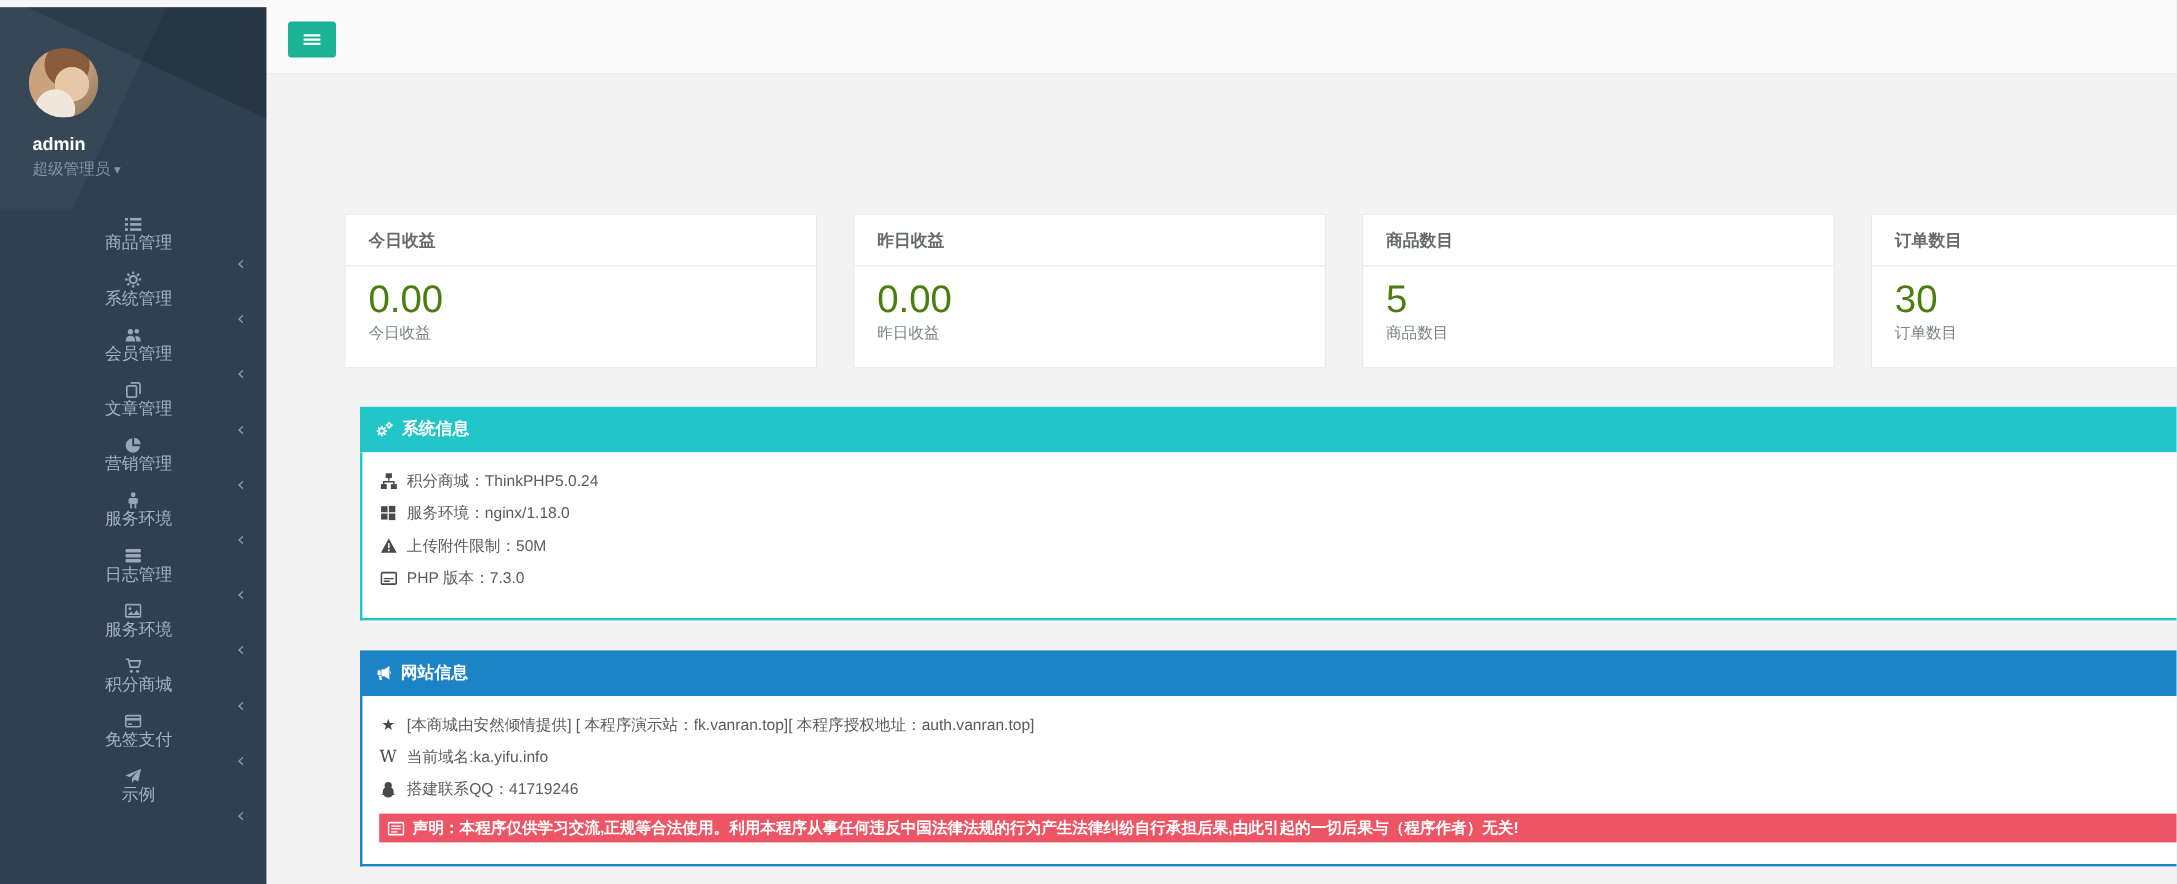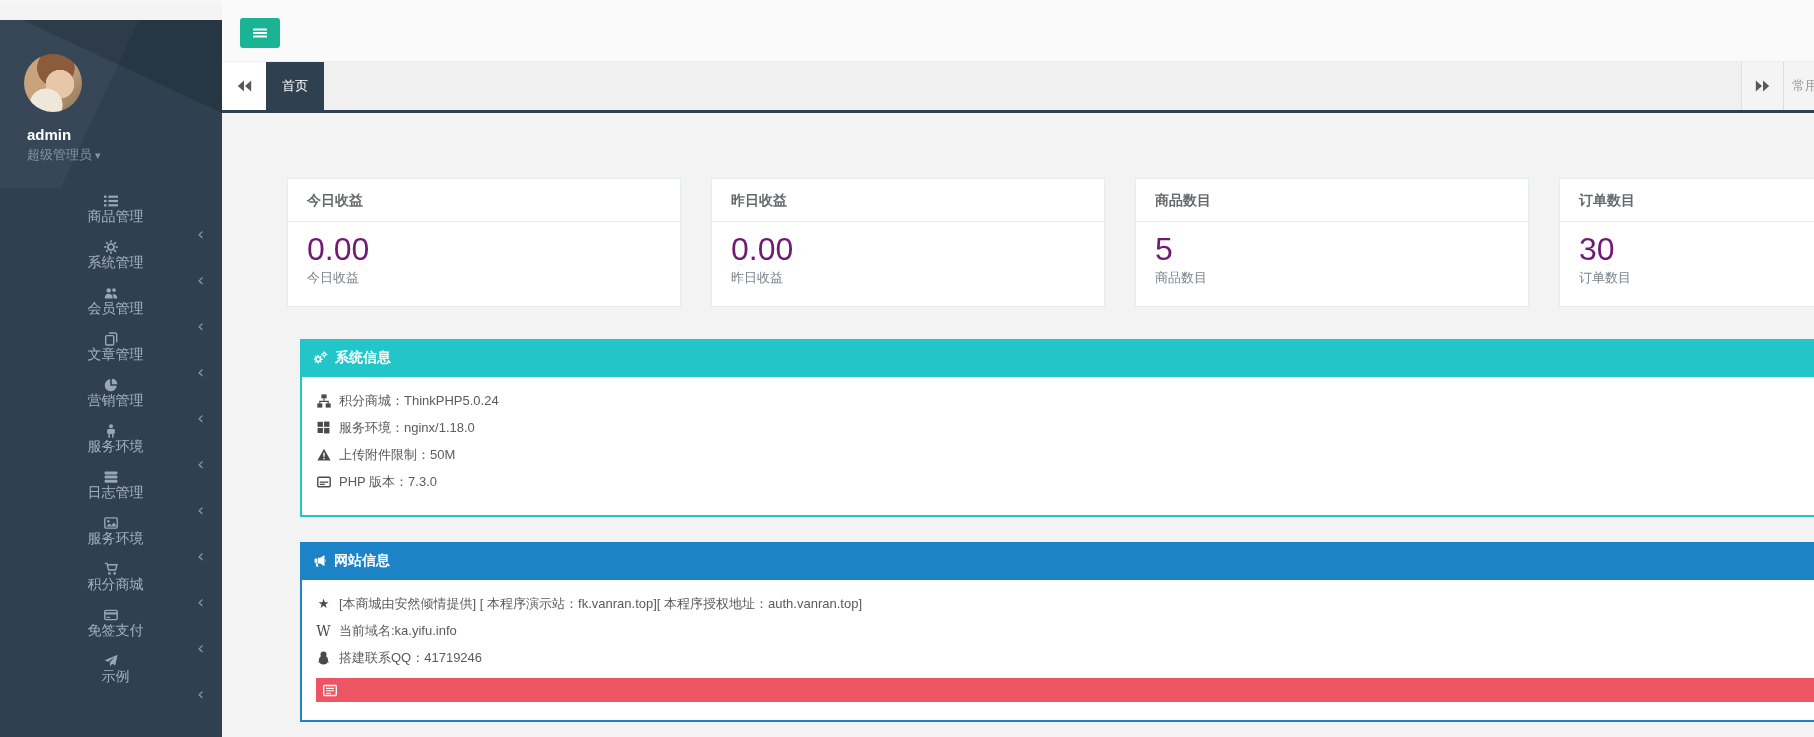--- a/index.html
+++ b/index.html
@@ -1,21 +1,21 @@
 <!DOCTYPE html>
 <html><head>
 <meta charset="utf-8">
 <style>
   * { margin:0; padding:0; box-sizing:border-box; }
   html,body { background:#e9e9ea; }
   body { font-family:"Liberation Sans","DejaVu Sans",sans-serif; }
   #app { position:relative; width:1814px; height:737px; overflow:hidden; background:#f3f3f4; }
 
   
-  .sidebar { position:absolute; left:0; top:6px; bottom:0; width:222px; background:#2f4050; z-index:5;margin-top:14px; }
+  .sidebar { position:absolute; left:0; top:6px; bottom:0; width:222px; background:#2f4050; z-index:5; }
   .topstrip { position:absolute; left:0; top:0; width:222px; height:6px; background:#f6f6f7; }
   .profile { height:168px; padding:34px 0 0 24px; position:relative;
              background-image:linear-gradient(205deg, rgba(0,0,0,0.16) 0 34%, rgba(0,0,0,0) 34.5%),
                               linear-gradient(115deg, rgba(255,255,255,0.035) 0 46%, rgba(255,255,255,0) 46.5%); }
   .avatar { width:58px; height:58px; border-radius:50%; overflow:hidden;
             background:
               radial-gradient(circle at 38% 88%, #efe7da 0 26%, transparent 27%),
               radial-gradient(circle at 62% 52%, #e8c7a8 0 30%, transparent 31%),
               radial-gradient(circle at 55% 24%, #8a5c3c 0 34%, transparent 35%),
               radial-gradient(circle at 20% 30%, #caa27b 0 60%, transparent 61%),
@@ -42,21 +42,21 @@
   .more { width:31px; border-left:1px solid #dcdfe1; color:#9a9a9a; font-size:13px; display:flex; align-items:center;
           padding-left:8px; white-space:nowrap; overflow:hidden; cursor:pointer; background:#f4f4f5; }
 
   .content { position:absolute; left:0; right:0; top:114px; bottom:0; overflow:hidden;margin-left:47px; }
 
   
   .cards { display:flex; gap:30px; margin:64px 0 0 18px; width:1666px; }
   .card { width:394px; height:129px; background:#fff; border:1px solid #e7eaec; flex:none; }
   .card-h { height:43px; line-height:43px; border-bottom:1px solid #e7eaec; padding:0 19px; font-size:14px; font-weight:bold; color:#676a6c; }
   .card-b { padding:9px 19px 0; }
-  .num { font-size:32px; line-height:37px; color:#701a75; font-weight:400; }
+  .num { font-size:32px; line-height:37px; color:#4d7c0f; font-weight:400; }
   .sub { font-size:13px; color:#79838b; margin-top:1px; }
 
   
   .panel { width:1660px; margin-left:31px; }
   .panel.sys { margin-top:32px; }
   .panel.site { margin-top:25px; }
   .panel-h { height:38px; color:#fff; font-size:14px; font-weight:bold; display:flex; align-items:center; gap:7px; padding:0 13px; }
   .panel.sys  .panel-h { background:#23c6c8; }
   .panel.site .panel-h { background:#1c84c6; }
   .panel-b { background:#fff; border:2px solid; border-top:none; padding:10px 14px 0; }
@@ -221,45 +221,20 @@
           <span>
             <svg width="16" height="14" viewBox="0 0 16 14" fill="#fff">
               <rect x="1" y="2.6" width="14" height="1.9" rx="0.5"></rect>
               <rect x="1" y="6.1" width="14" height="1.9" rx="0.5"></rect>
               <rect x="1" y="9.6" width="14" height="1.9" rx="0.5"></rect>
             </svg>
           </span>
         </button>
     </div>
 
-    <div class="tabrow">
-      <button class="tbtn">
-          <span>
-            <svg width="15" height="12" viewBox="0 0 15 12" fill="currentColor">
-              <path d="M7 0.5v11L0.8 6z"></path>
-              <path d="M14.2 0.5v11L8 6z"></path>
-            </svg>
-          </span>
-        </button>
-      <div class="tab-active">
-          <span>首页</span>
-        </div>
-      <div class="tab-spacer"></div>
-      <button class="tbtn right">
-          <span>
-            <svg width="15" height="12" viewBox="0 0 15 12" fill="currentColor">
-              <path d="M0.8 0.5v11L7 6z"></path>
-              <path d="M8 0.5v11L14.2 6z"></path>
-            </svg>
-          </span>
-        </button>
-      <div class="more">
-          <span>常用</span>
-        </div>
-    </div>
 
     <div class="content">
 
       <div class="cards">
         <div class="card">
           <div class="card-h">今日收益</div>
           <div class="card-b">
               <div class="num">0.00</div>
               <div class="sub">今日收益</div>
             </div>
@@ -389,19 +364,20 @@
               </span>
             <span>搭建联系QQ：41719246</span>
           </div>
           <div class="notice">
             <span>
                 <svg width="14" height="13" viewBox="0 0 14 13">
                   <rect x="0.7" y="1.5" width="12.6" height="10" rx="0.8" fill="none" stroke="#fff" stroke-width="1.3"></rect>
                   <path d="M3 4.4h8M3 6.8h8M3 9.2h5" stroke="#fff" stroke-width="1.1"></path>
                 </svg>
               </span>
+            <span>声明：本程序仅供学习交流,正规等合法使用。利用本程序从事任何违反中国法律法规的行为产生法律纠纷自行承担后果,由此引起的一切后果与（程序作者）无关!</span>
           </div>
         </div>
       </div>
 
     </div>
   </div>
 </div>
 
 </body></html>

